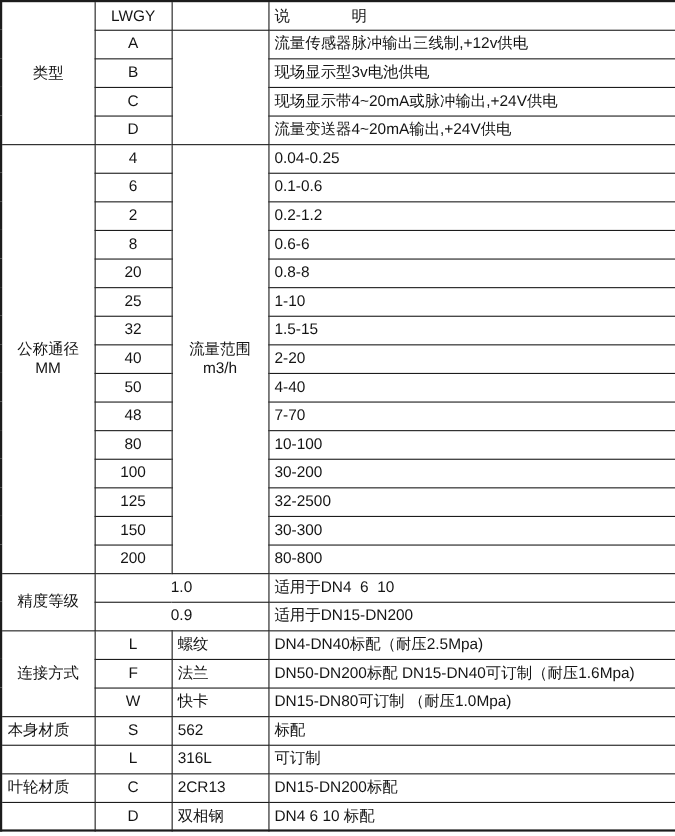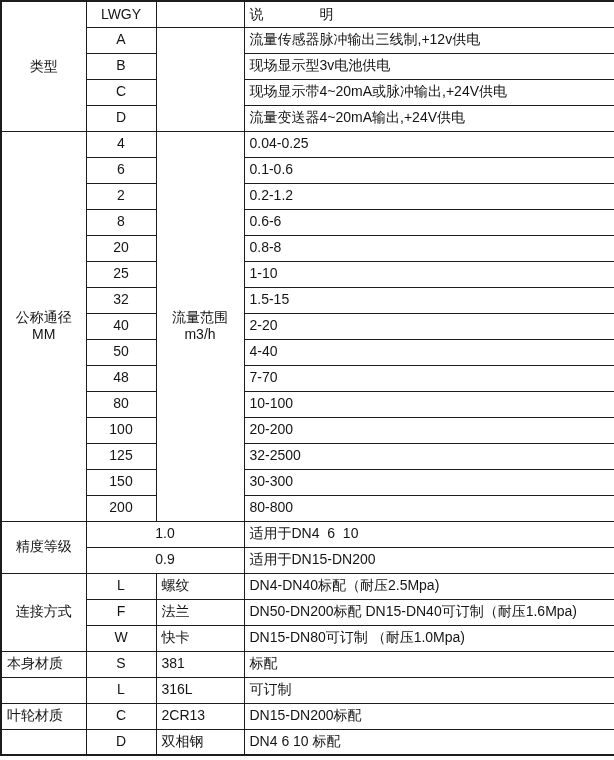--- a/index.html
+++ b/index.html
@@ -110,21 +110,21 @@
       <tr>
         <td class="center">48</td>
         <td>7-70</td>
       </tr>
       <tr>
         <td class="center">80</td>
         <td>10-100</td>
       </tr>
       <tr>
         <td class="center">100</td>
-        <td>20-200</td>
+        <td>30-200</td>
       </tr>
       <tr>
         <td class="center">125</td>
         <td>32-2500</td>
       </tr>
       <tr>
         <td class="center">150</td>
         <td>30-300</td>
       </tr>
       <tr>
@@ -155,21 +155,21 @@
       </tr>
       <tr>
         <td class="center">W</td>
         <td>快卡</td>
         <td>DN15-DN80可订制 （耐压1.0Mpa)</td>
       </tr>
 
       <tr>
         <td>本身材质</td>
         <td class="center">S</td>
-        <td>381</td>
+        <td>562</td>
         <td>标配</td>
       </tr>
       <tr>
         <td></td>
         <td class="center">L</td>
         <td>316L</td>
         <td>可订制</td>
       </tr>
       <tr>
         <td>叶轮材质</td>

